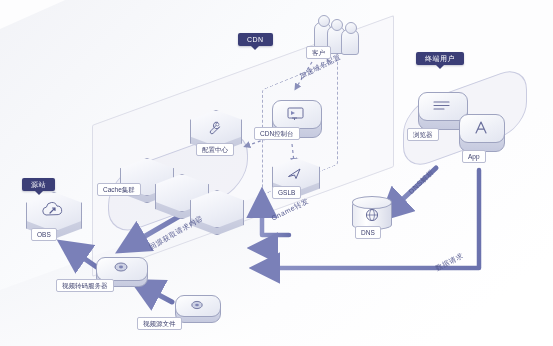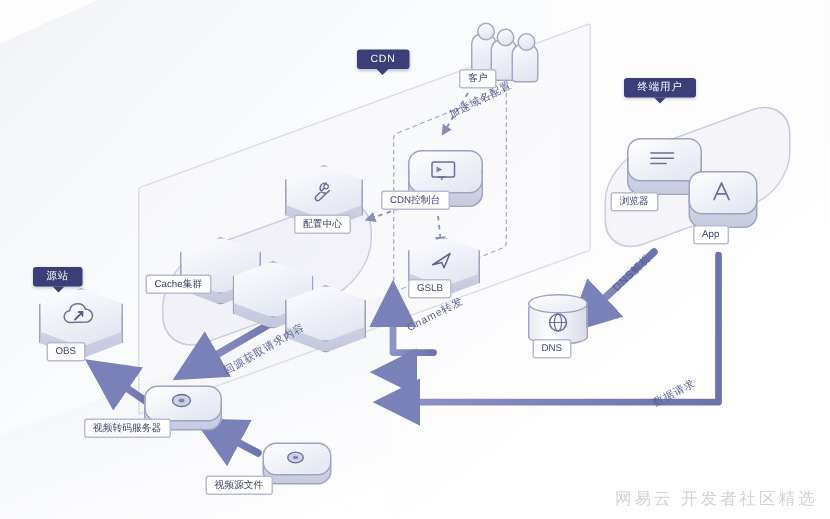--- a/index.html
+++ b/index.html
@@ -405,15 +405,14 @@
   <div class="path-label" style="left:300px; top:72px; transform:rotate(-27deg); transform-origin:left center;">加速域名配置</div>
 
   <div class="path-label" style="left:150px; top:243px; transform:rotate(-30deg); transform-origin:left center;">回源获取请求内容</div>
 
   <div class="path-label" style="left:272px; top:214px; transform:rotate(-27deg); transform-origin:left center;">Cname转发</div>
 
   <div class="path-label" style="left:410px; top:188px; transform:rotate(-44deg); transform-origin:left center;">DNS解析</div>
 
   <div class="path-label" style="left:436px; top:264px; transform:rotate(-27deg); transform-origin:left center;">数据请求</div>
 
-  <div class="watermark">网易云  开发者社区精选</div>
 
 </div>
 
 </body></html>

